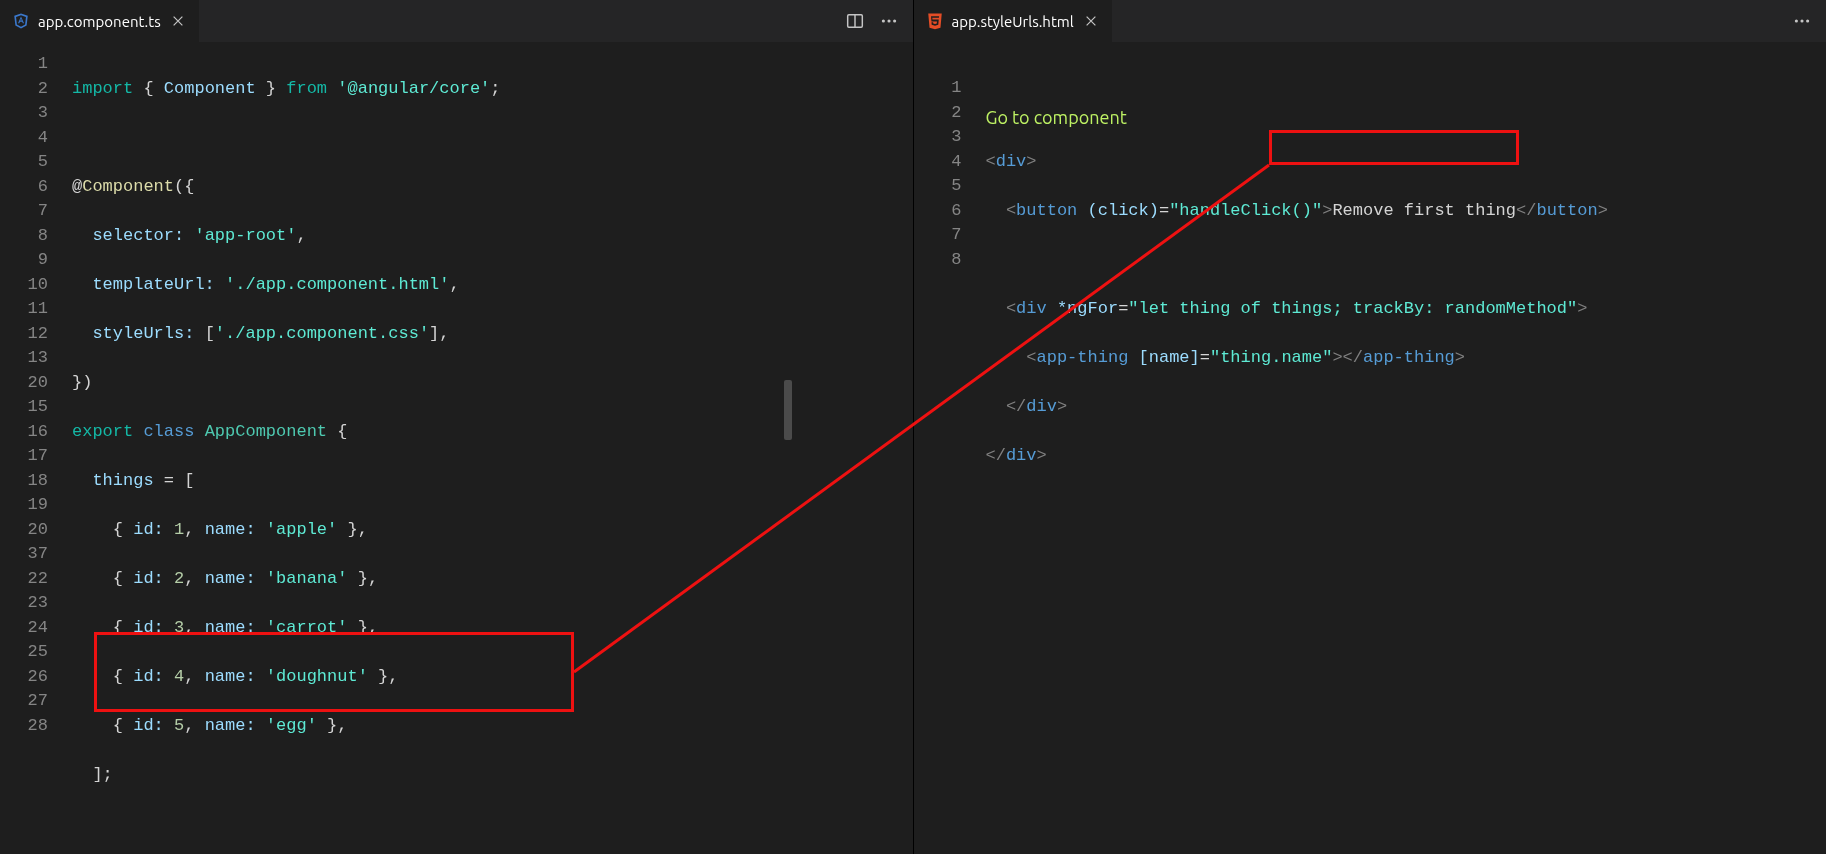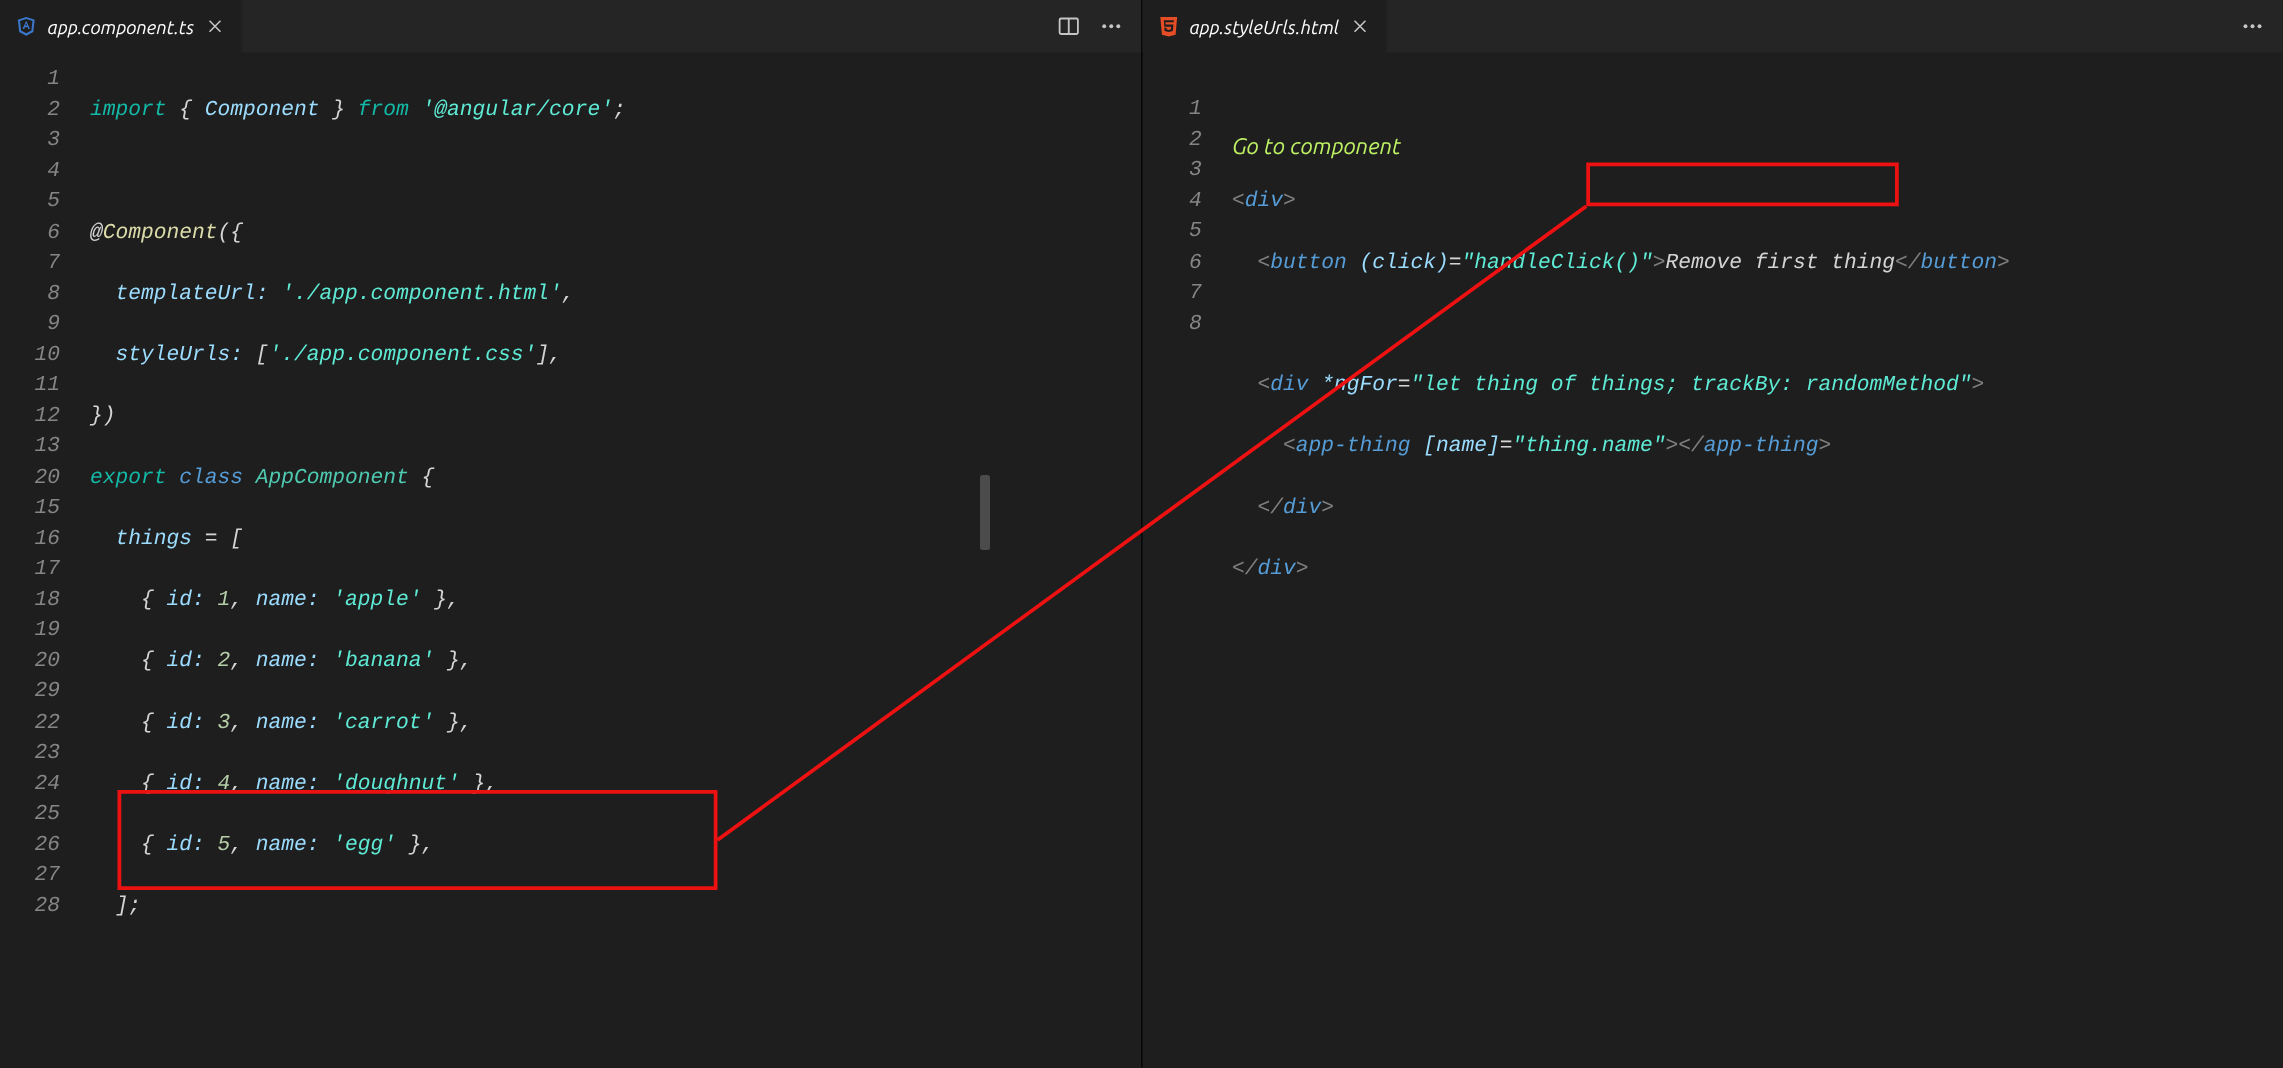--- a/index.html
+++ b/index.html
@@ -16,21 +16,20 @@
     display: flex;
     width: 100%;
     height: 100%;
   }
   .pane {
     flex: 1;
     display: flex;
     flex-direction: column;
     overflow: hidden;
     position: relative;
-    font-style: italic;
   }
   .pane-left { border-right: 1px solid #000; }
   .tabbar {
     display: flex;
     align-items: center;
     background: #252526;
     height: 42px;
     position: relative;
   }
   .tab {
@@ -189,33 +188,34 @@
           <div>11</div>
           <div>12</div>
           <div>13</div>
           <div>20</div>
           <div>15</div>
           <div>16</div>
           <div>17</div>
           <div>18</div>
           <div>19</div>
           <div>20</div>
-          <div>29</div>
+          <div>37</div>
           <div>22</div>
           <div>23</div>
           <div>24</div>
           <div>25</div>
           <div>26</div>
           <div>27</div>
           <div>28</div>
         </div>
       <div class="lines">
 <div class="l"><span class="pur">import</span> <span class="pun">{</span> <span class="prop">Component</span> <span class="pun">}</span> <span class="pur">from</span> <span class="str">'@angular/core'</span><span class="pun">;</span></div>
 <div class="l"></div>
 <div class="l"><span class="pun">@</span><span class="fn">Component</span><span class="pun">({</span></div>
+<div class="l">  <span class="prop">selector:</span> <span class="str">'app-root'</span><span class="pun">,</span></div>
 <div class="l">  <span class="prop">templateUrl:</span> <span class="str">'./app.component.html'</span><span class="pun">,</span></div>
 <div class="l">  <span class="prop">styleUrls:</span> <span class="pun">[</span><span class="str">'./app.component.css'</span><span class="pun">],</span></div>
 <div class="l"><span class="pun">})</span></div>
 <div class="l"><span class="pur">export</span> <span class="kw">class</span> <span class="cls">AppComponent</span> <span class="pun">{</span></div>
 <div class="l">  <span class="prop">things</span> <span class="pun">= [</span></div>
 <div class="l">    <span class="pun">{</span> <span class="prop">id:</span> <span class="num">1</span><span class="pun">,</span> <span class="prop">name:</span> <span class="str">'apple'</span> <span class="pun">},</span></div>
 <div class="l">    <span class="pun">{</span> <span class="prop">id:</span> <span class="num">2</span><span class="pun">,</span> <span class="prop">name:</span> <span class="str">'banana'</span> <span class="pun">},</span></div>
 <div class="l">    <span class="pun">{</span> <span class="prop">id:</span> <span class="num">3</span><span class="pun">,</span> <span class="prop">name:</span> <span class="str">'carrot'</span> <span class="pun">},</span></div>
 <div class="l">    <span class="pun">{</span> <span class="prop">id:</span> <span class="num">4</span><span class="pun">,</span> <span class="prop">name:</span> <span class="str">'doughnut'</span> <span class="pun">},</span></div>
 <div class="l">    <span class="pun">{</span> <span class="prop">id:</span> <span class="num">5</span><span class="pun">,</span> <span class="prop">name:</span> <span class="str">'egg'</span> <span class="pun">},</span></div>

